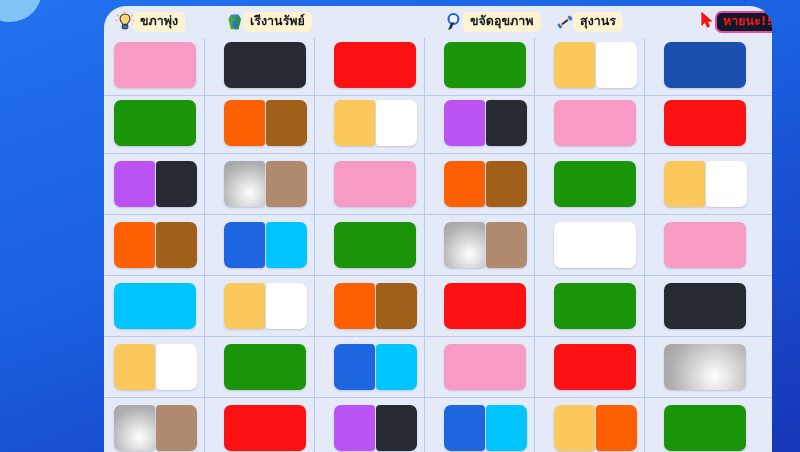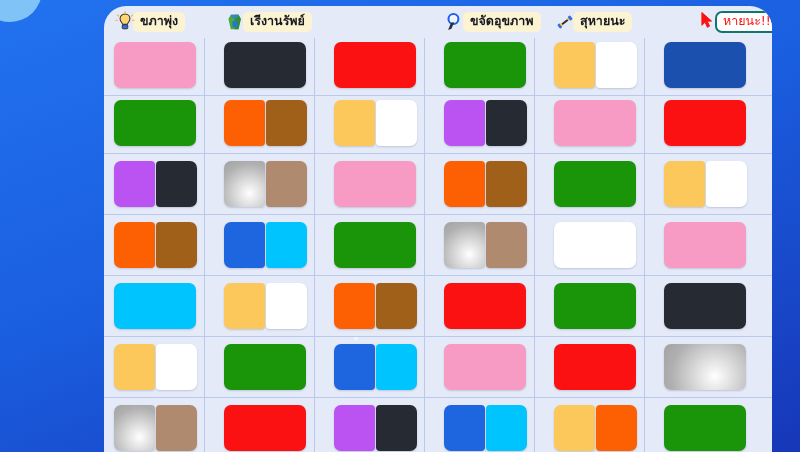--- a/index.html
+++ b/index.html
@@ -40,22 +40,22 @@
     display:flex;align-items:center;gap:1px;
     white-space:nowrap;
   }
   .col-chip{
     background:#fbf3d2;border-radius:5px;
     padding:2px 7px 3px 7px;
     font-size:12.5px;line-height:1.15;color:#16181d;
     font-weight:600;
   }
   .col-chip.danger{
-    background:#ffffff;border:2px solid #0f766e;color:#ff1414;
-    border-radius:7px;font-weight:400;padding:1px 6px 2px 6px;
+    background:#0f172a;border:2px solid #ec4899;color:#ff1414;
+    border-radius:7px;font-weight:700;padding:1px 6px 2px 6px;
   }
   .col-ico{width:22px;height:22px;flex:0 0 auto;position:relative;z-index:2;margin-right:-4px;}
 
   
   .cell{position:absolute;display:flex;align-items:center;}
   .sw{
     border-radius:7px;
     box-shadow:0 1px 2px rgba(20,35,80,.18);
   }
   .sw.single{width:82px;height:46px;}
@@ -127,21 +127,21 @@
       <div class="col-head" style="left: 450px;">
         <span class="col-ico"><svg viewBox="0 0 24 24" width="22" height="22">
             <g transform="rotate(-38 12 12)">
               <rect x="3.2" y="9.4" width="3.3" height="5.2" rx="1" fill="#2f6fe0"></rect>
               <rect x="6" y="10.4" width="2.3" height="3.2" rx=".7" fill="#ffc23a"></rect>
               <rect x="8" y="10.9" width="8" height="2.2" fill="#2b2f38"></rect>
               <rect x="15.7" y="10.4" width="2.3" height="3.2" rx=".7" fill="#ffc23a"></rect>
               <rect x="17.5" y="9.4" width="3.3" height="5.2" rx="1" fill="#2f6fe0"></rect>
             </g>
           </svg></span>
-        <span class="col-chip">สุหายนะ</span>
+        <span class="col-chip">สุงานร</span>
       </div>
       <div class="col-head" style="left: 592px;">
         <span class="col-ico"><svg viewBox="0 0 24 24" width="22" height="22">
             <path d="M6.4 1.6L6.4 15.6 9.9 12.3 12.4 17.8 14.8 16.5 12.4 11.3 17 11z" fill="#fb1111" stroke="#fb1111" stroke-width="1"></path>
           </svg></span>
         <span class="col-chip danger">หายนะ!!</span>
       </div>
       <div class="cell" style="left: 10px; top: 36px;">
         <div class="sw single" style="background: rgb(247, 154, 196);"></div>
       </div>

